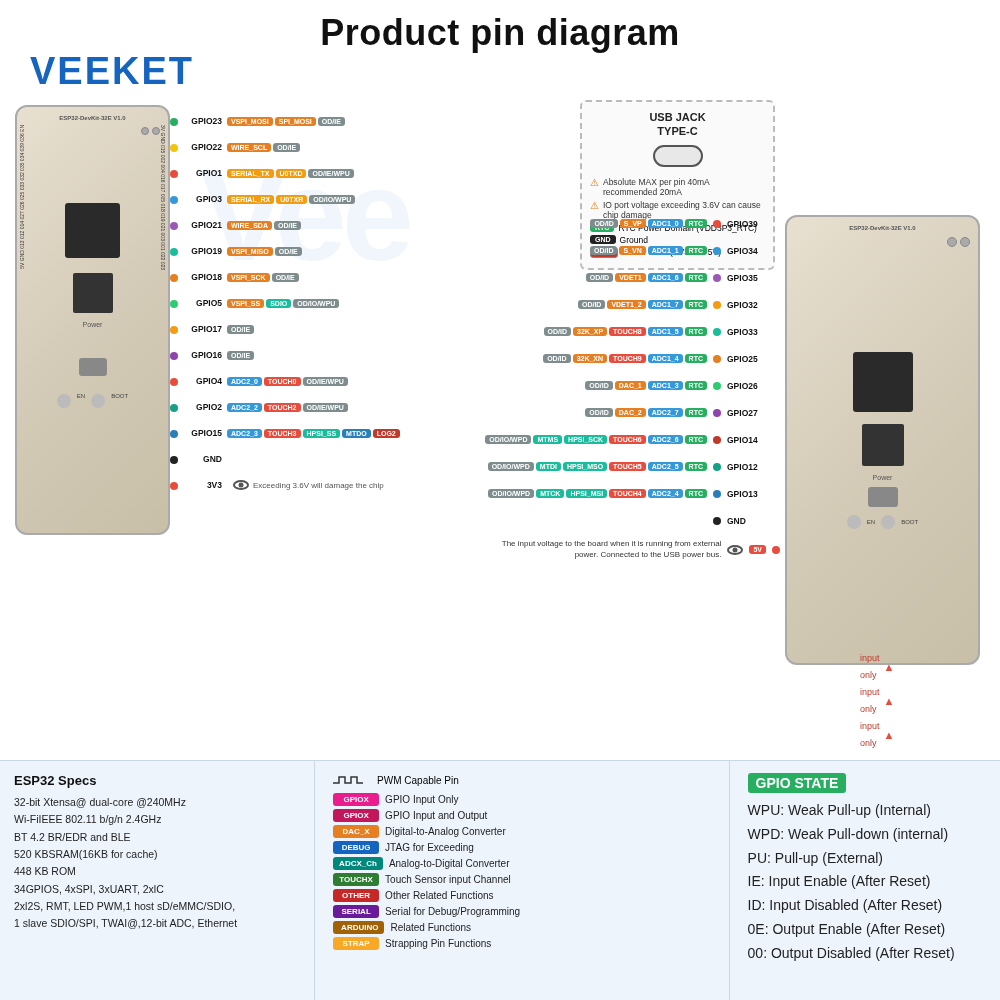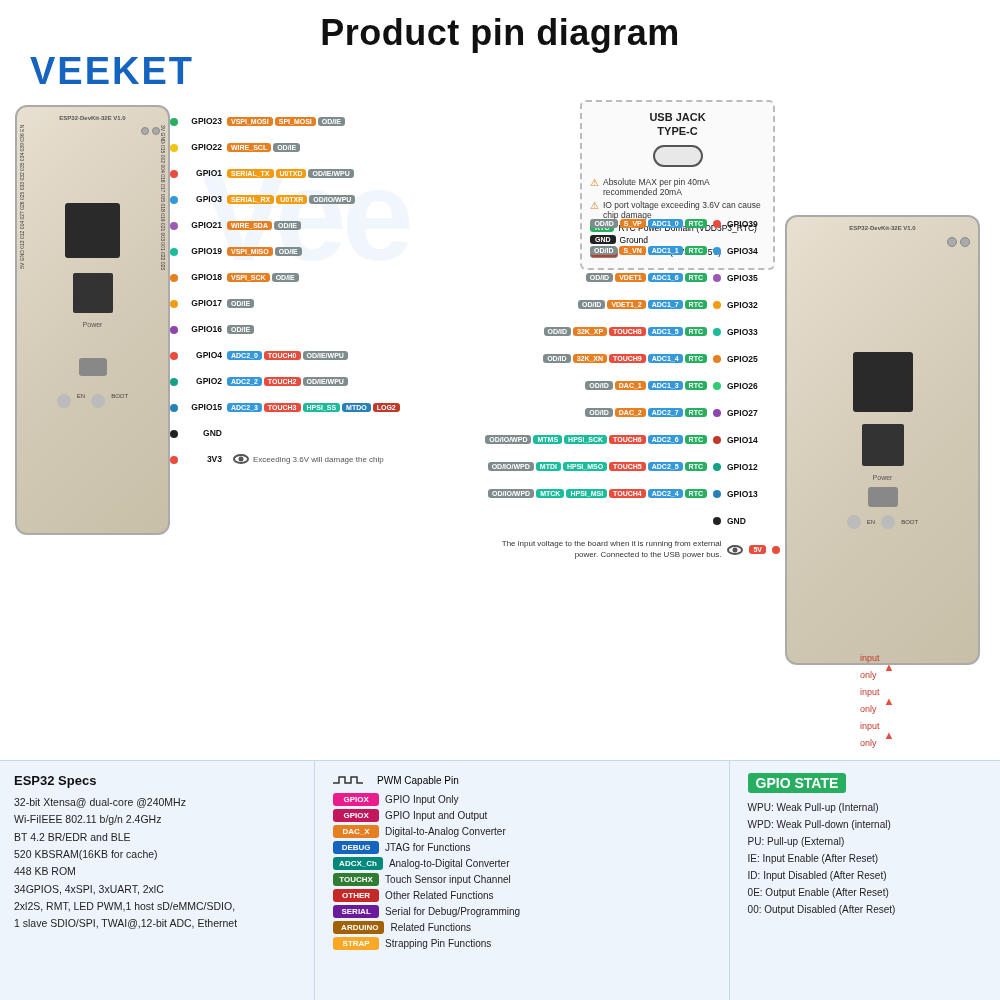--- a/index.html
+++ b/index.html
@@ -289,21 +289,21 @@
       background: #27ae60;
       color: #fff;
       font-size: 14px;
       font-weight: bold;
       padding: 2px 8px;
       border-radius: 3px;
       display: inline-block;
       margin-bottom: 6px;
     }
     .gpio-item {
-      font-size: 10px;
+      font-size: 14px;
       color: #222;
       line-height: 1.7;
     }
 
     
     .watermark {
       position: absolute;
       top: 140px;
       left: 200px;
       font-size: 130px;
@@ -442,20 +442,27 @@
       <span class="pin-badge badge-od">OD/IE</span>
     </div>
 
     <div class="pin-row">
       <div class="pin-dot" style="background:#e67e22;"></div>
       <span class="pin-name">GPIO18</span>
       <span class="pin-badge badge-spi">VSPI_SCK</span>
       <span class="pin-badge badge-od">OD/IE</span>
     </div>
 
+    <div class="pin-row">
+      <div class="pin-dot" style="background:#2ecc71;"></div>
+      <span class="pin-name">GPIO5</span>
+      <span class="pin-badge badge-spi">VSPI_SS</span>
+      <span class="pin-badge badge-sdio">SDIO</span>
+      <span class="pin-badge badge-od">OD/IO/WPU</span>
+    </div>
 
     <div class="pin-row">
       <div class="pin-dot" style="background:#f39c12;"></div>
       <span class="pin-name">GPIO17</span>
       <span class="pin-badge badge-od">OD/IE</span>
     </div>
 
     <div class="pin-row">
       <div class="pin-dot" style="background:#8e44ad;"></div>
       <span class="pin-name">GPIO16</span>
@@ -718,21 +725,21 @@
     <div class="legend-item">
       <span class="leg-badge lb-magenta">GPIOX</span>
       <span>GPIO Input and Output</span>
     </div>
     <div class="legend-item">
       <span class="leg-badge lb-orange">DAC_X</span>
       <span>Digital-to-Analog Converter</span>
     </div>
     <div class="legend-item">
       <span class="leg-badge lb-blue">DEBUG</span>
-      <span>JTAG for Functions</span>
+      <span>JTAG for Exceeding</span>
     </div>
     <div class="legend-item">
       <span class="leg-badge lb-teal">ADCX_Ch</span>
       <span>Analog-to-Digital Converter</span>
     </div>
     <div class="legend-item">
       <span class="leg-badge lb-green">TOUCHX</span>
       <span>Touch Sensor input Channel</span>
     </div>
     <div class="legend-item">

